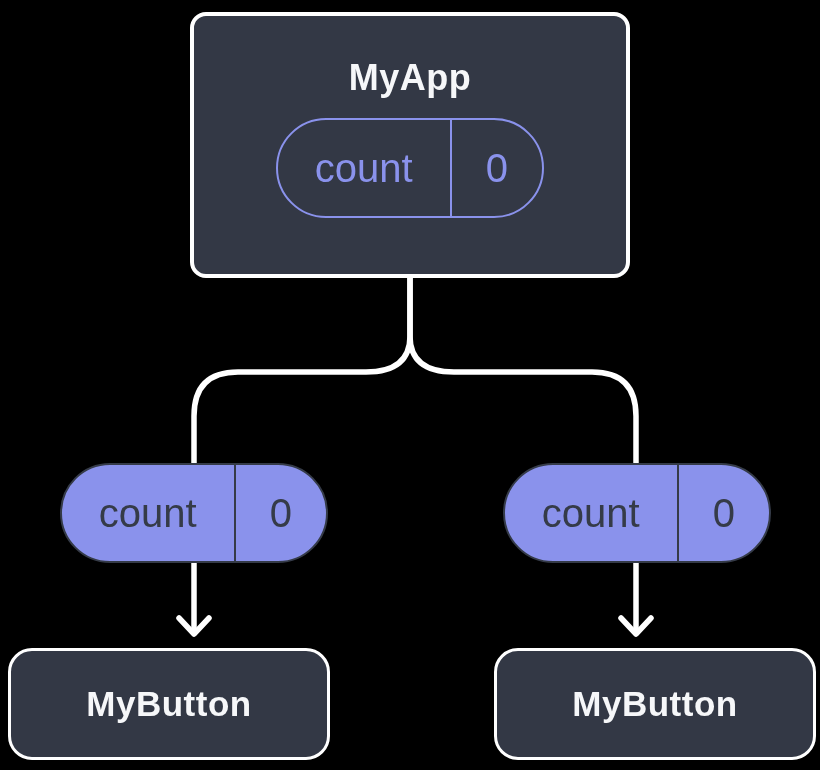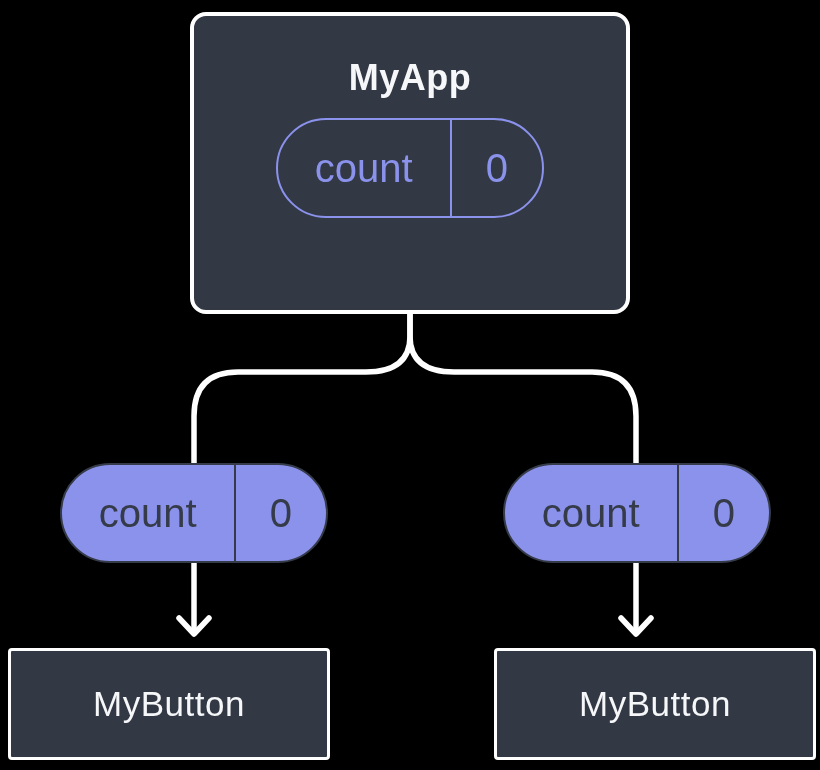--- a/index.html
+++ b/index.html
@@ -9,21 +9,21 @@
   html,body{margin:0;padding:0;background:var(--bg);}
   .stage{
     position:relative;width:820px;height:770px;background:var(--bg);
     font-family:"Liberation Sans","DejaVu Sans",sans-serif;overflow:hidden;
   }
   .connectors{position:absolute;left:0;top:0;width:820px;height:770px;z-index:1;pointer-events:none;}
   .connectors path, .connectors polyline{fill:none;stroke:var(--line-white);stroke-width:5.5;}
   .connectors .head{stroke-linecap:round;stroke-linejoin:round;}
 
   .root-box{
-    position:absolute;left:190px;top:12px;width:440px;height:302px;z-index:2;
+    position:absolute;left:190px;top:12px;width:440px;height:266px;z-index:2;
     background:var(--box-fill);border:4px solid var(--box-border);border-radius:16px;
     box-sizing:border-box;display:flex;flex-direction:column;align-items:center;
   }
   .root-title{
     margin-top:40px;color:var(--title-white);font-size:36px;font-weight:700;line-height:44px;
     letter-spacing:.5px;
   }
   .pill{
     display:flex;align-items:stretch;box-sizing:border-box;border-radius:52px;
     width:268px;height:100px;font-size:40px;
@@ -39,23 +39,23 @@
   .prop-pill{
     position:absolute;top:463px;z-index:2;background:var(--pill-purple);
     border:2.5px solid var(--pill-dark);color:var(--pill-dark);
   }
   .prop-pill .cell.name{border-right:2.5px solid var(--pill-dark);}
   .prop-pill.left{left:60px;}
   .prop-pill.right{left:503px;}
 
   .child-box{
     position:absolute;top:648px;width:322px;height:112px;z-index:2;box-sizing:border-box;
-    background:var(--box-fill);border:3.5px solid var(--box-border);border-radius:4px;
+    background:var(--box-fill);border:3.5px solid var(--box-border);border-radius:24px;
     display:flex;align-items:center;justify-content:center;
-    color:var(--title-white);font-size:35px;font-weight:400;letter-spacing:.5px;
+    color:var(--title-white);font-size:35px;font-weight:700;letter-spacing:.5px;
   }
   .child-box.left{left:8px;}
   .child-box.right{left:494px;}
 </style>
 </head>
 <body>
 
 <div class="stage">
 
   <svg class="connectors" viewBox="0 0 820 770" aria-hidden="true">

